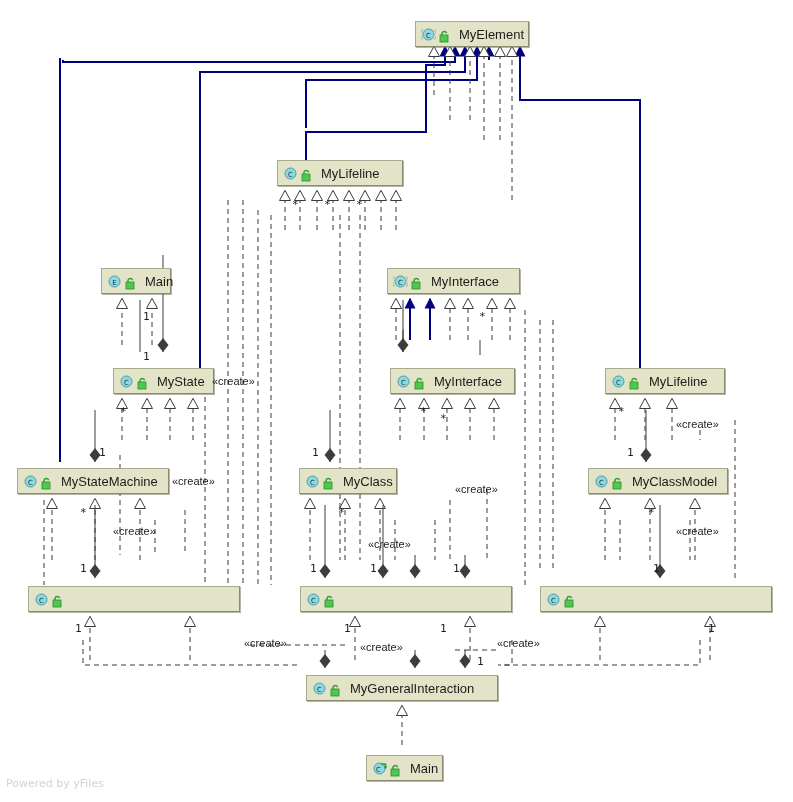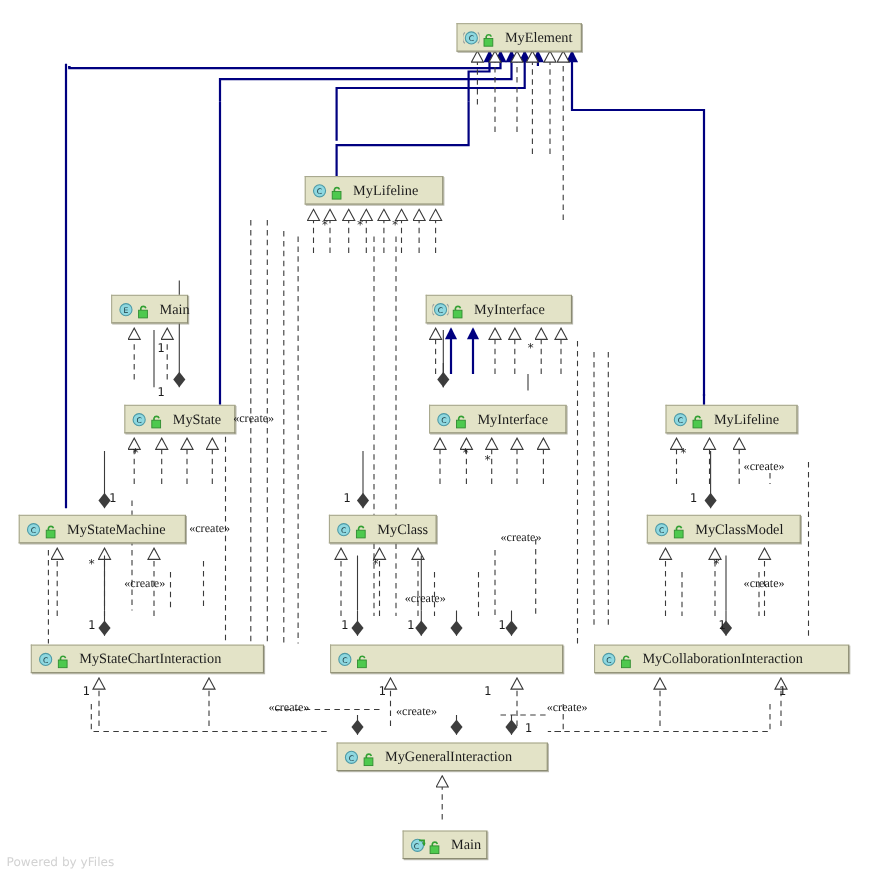--- a/index.html
+++ b/index.html
@@ -43,29 +43,29 @@
     position: relative;
   }
   .node .lock {
     flex: 0 0 auto;
     width: 12px;
     height: 13px;
     margin-right: 8px;
     position: relative;
   }
   .node .nm {
-    font-family: Liberation Serif, serif;
+    font-family: Liberation Sans, sans-serif;
     font-size: 13px;
     color: #1c1c1c;
     white-space: nowrap;
     letter-spacing: 0px;
   }
   .lbl {
     position: absolute;
-    font-family: Liberation Serif, serif;
+    font-family: Liberation Sans, sans-serif;
     font-size: 11px;
     color: #1c1c1c;
     white-space: nowrap;
     z-index: 6;
   }
   .lbl.mult {
     font-family: "DejaVu Sans Mono", monospace;
     font-size: 11px;
   }
   .watermark {
@@ -442,21 +442,20 @@
           <circle cx="7.5" cy="7.5" r="5.5" fill="#8ed8e0" stroke="#4e9aa6" stroke-width="1"></circle>
           <text x="7.5" y="10.5" font-size="7" font-family="DejaVu Sans, sans-serif" fill="#17333a" text-anchor="middle">C</text>
         </svg>
     </span>
     <span class="lock">
       <svg width="12" height="13" viewBox="0 0 12 13">
           <path d="M3,5 L3,3.3 A2.4,2.4 0 0,1 7.6,3.3" stroke="#33a033" stroke-width="1.5" fill="none"></path>
           <rect x="1" y="5" width="8" height="7" fill="#4ec94e" stroke="#2f8a2f" stroke-width="0.8"></rect>
         </svg>
     </span>
-    <span class="nm">MyStateChartInteraction</span>
   </div>
 
   <div class="node" style="left:300px; top:586px; width:212px;">
     <span class="ic">
       <svg width="15" height="15" viewBox="0 0 15 15">
           <circle cx="7.5" cy="7.5" r="5.5" fill="#8ed8e0" stroke="#4e9aa6" stroke-width="1"></circle>
           <text x="7.5" y="10.5" font-size="7" font-family="DejaVu Sans, sans-serif" fill="#17333a" text-anchor="middle">C</text>
         </svg>
     </span>
     <span class="lock">
@@ -473,21 +472,20 @@
           <circle cx="7.5" cy="7.5" r="5.5" fill="#8ed8e0" stroke="#4e9aa6" stroke-width="1"></circle>
           <text x="7.5" y="10.5" font-size="7" font-family="DejaVu Sans, sans-serif" fill="#17333a" text-anchor="middle">C</text>
         </svg>
     </span>
     <span class="lock">
       <svg width="12" height="13" viewBox="0 0 12 13">
           <path d="M3,5 L3,3.3 A2.4,2.4 0 0,1 7.6,3.3" stroke="#33a033" stroke-width="1.5" fill="none"></path>
           <rect x="1" y="5" width="8" height="7" fill="#4ec94e" stroke="#2f8a2f" stroke-width="0.8"></rect>
         </svg>
     </span>
-    <span class="nm">MyCollaborationInteraction</span>
   </div>
 
   <div class="node" style="left:306px; top:675px; width:192px;">
     <span class="ic">
       <svg width="15" height="15" viewBox="0 0 15 15">
           <circle cx="7.5" cy="7.5" r="5.5" fill="#8ed8e0" stroke="#4e9aa6" stroke-width="1"></circle>
           <text x="7.5" y="10.5" font-size="7" font-family="DejaVu Sans, sans-serif" fill="#17333a" text-anchor="middle">C</text>
         </svg>
     </span>
     <span class="lock">

